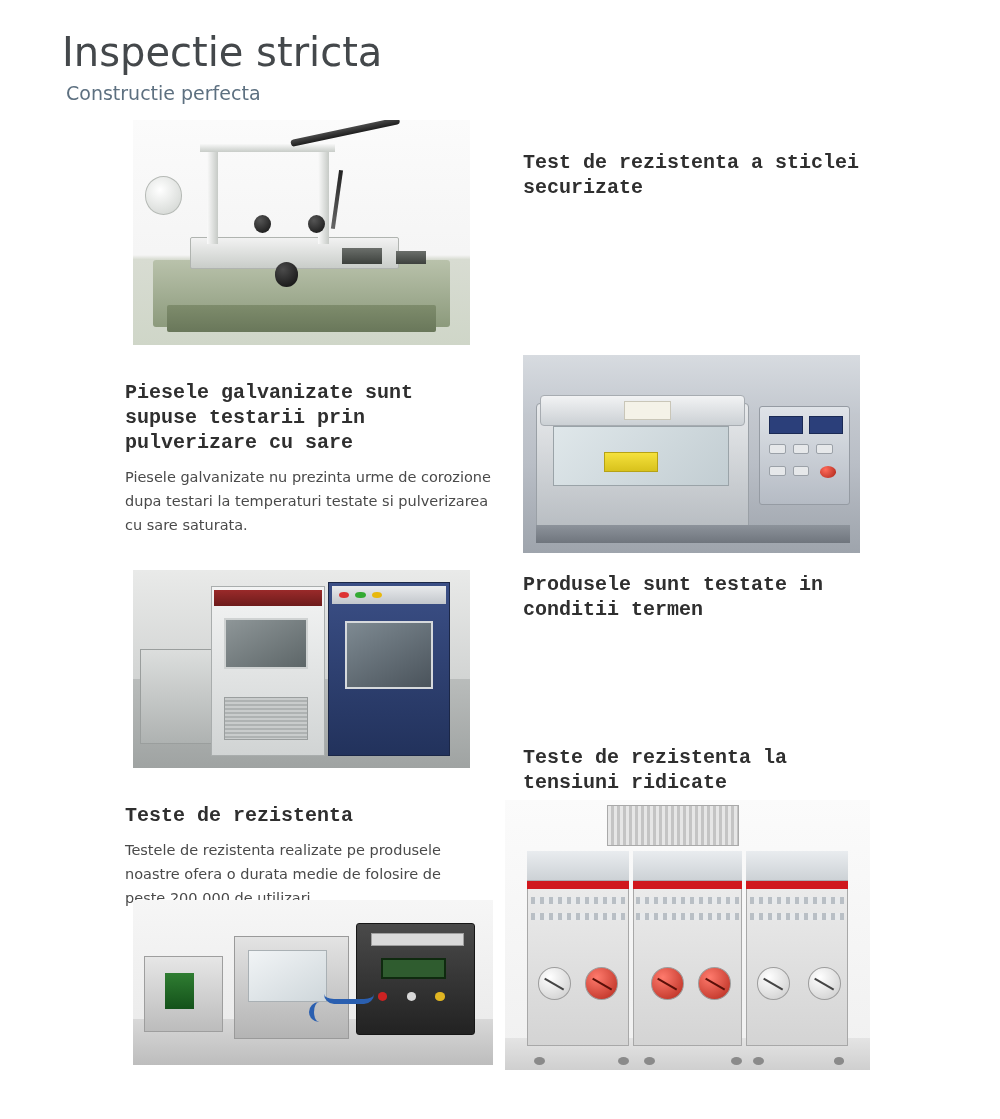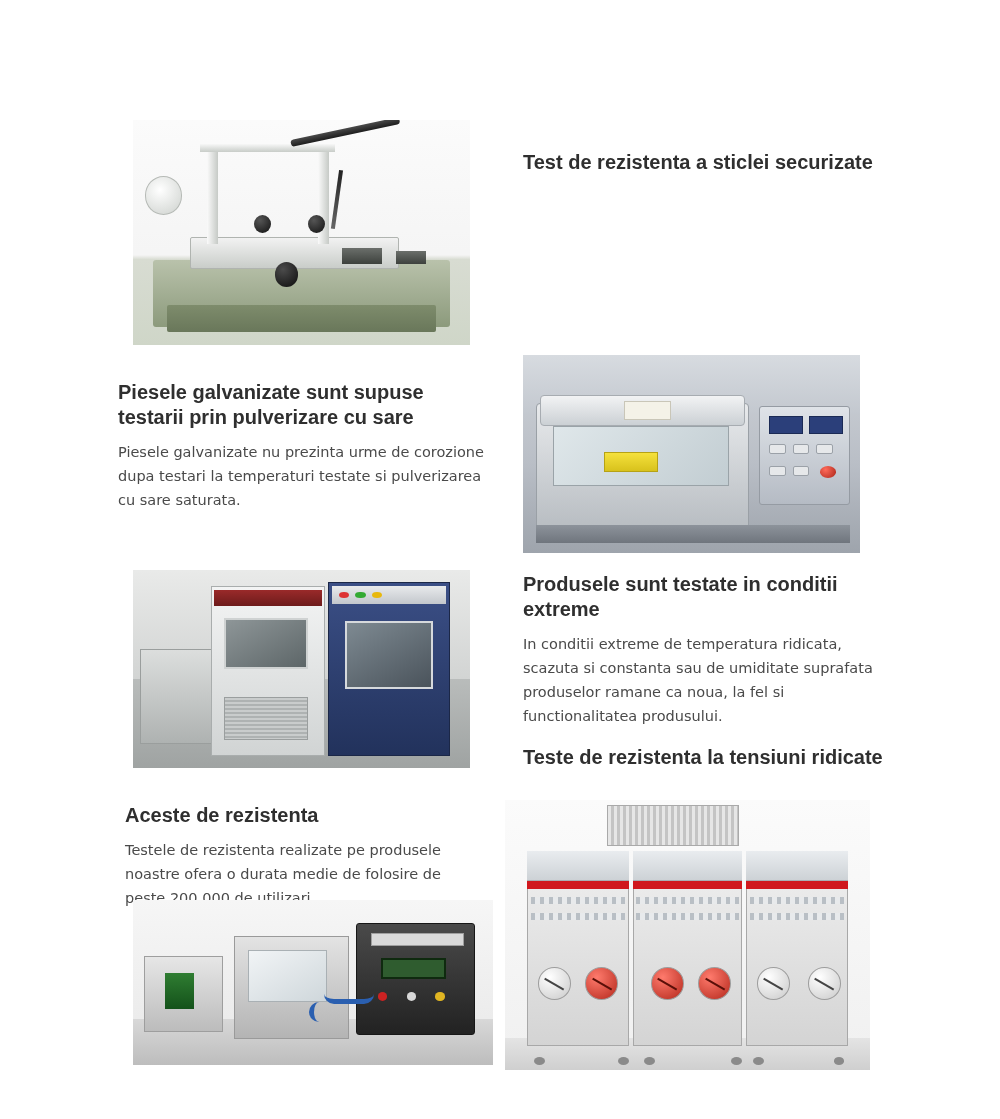--- a/index.html
+++ b/index.html
@@ -47,32 +47,32 @@
     font-family: "DejaVu Sans", sans-serif;
   }
 
   
   .block-title {
     font-size: 20px;
     font-weight: bold;
     color: #2f2f2f;
     line-height: 25px;
     margin: 0 0 10px 0;
-    font-family: Liberation Sans, sans-serif;
+    font-family: Liberation Mono, monospace;
   }
   .block-text {
     font-size: 14.5px;
     line-height: 24px;
     color: #4a4a4a;
     margin: 0;
     font-family: "DejaVu Sans", sans-serif;
   }
 
   .txt-right-1 { position: absolute; left: 523px; top: 150px; width: 360px; }
-  .txt-left-1  { position: absolute; left: 118px; top: 380px; width: 370px; }
+  .txt-left-1  { position: absolute; left: 125px; top: 380px; width: 370px; }
   .txt-right-2 { position: absolute; left: 523px; top: 572px; width: 365px; }
   .txt-left-2  { position: absolute; left: 125px; top: 803px; width: 360px; }
   .txt-right-3 { position: absolute; left: 523px; top: 745px; width: 360px; }
 
   
   .photo {
     position: absolute;
     overflow: hidden;
     background: #e9e9e9;
   }
@@ -217,20 +217,24 @@
       background:repeating-linear-gradient(90deg,#b9bfc5 0 4px,#e8eaec 4px 9px); }
   .hv-caster { position:absolute; bottom:2%; width:3%; height:3%;
       background:#8a8a8a; border-radius:50%; }
 
 </style>
 </head>
 <body>
 
 <div class="page">
 
+  <div class="header">
+    <h1 class="title">Inspectie stricta</h1>
+    <div class="subtitle">Constructie perfecta</div>
+  </div>
 
   <div class="photo" id="photo-tensile-tester">
     <div class="tt-bg"></div>
     <div class="tt-base"></div>
     <div class="tt-base2"></div>
     <div class="tt-plate"></div>
     <div class="tt-col-l"></div>
     <div class="tt-col-r"></div>
     <div class="tt-top"></div>
     <div class="tt-arm"></div>
@@ -286,30 +290,29 @@
     <div class="cc-blue"></div>
     <div class="cc-blue-top"></div>
     <div class="cc-blue-win"></div>
     <div class="cc-led" style="left:61%; top:11%; background:#d33;"></div>
     <div class="cc-led" style="left:66%; top:11%; background:#3a3;"></div>
     <div class="cc-led" style="left:71%; top:11%; background:#e8b80d;"></div>
 
   </div>
 
   <div class="txt-right-2">
-    <h2 class="block-title">Produsele sunt testate in conditii extreme</h2>
-    <p class="block-text">In conditii extreme de temperatura ridicata, scazuta si constanta sau de umiditate suprafata produselor ramane ca noua, la fel si functionalitatea produsului.</p>
+    <h2 class="block-title">Produsele sunt testate in conditii termen</h2>
   </div>
 
   <div class="txt-right-3">
     <h2 class="block-title">Teste de rezistenta la tensiuni ridicate</h2>
   </div>
 
   <div class="txt-left-2">
-    <h2 class="block-title">Aceste de rezistenta</h2>
+    <h2 class="block-title">Teste de rezistenta</h2>
     <p class="block-text">Testele de rezistenta realizate pe produsele noastre ofera o durata medie de folosire de peste 200.000 de utilizari.</p>
   </div>
 
   <div class="photo" id="photo-endurance">
     <div class="en-bg"></div>
     <div class="en-table"></div>
     <div class="en-left"></div>
     <div class="en-green"></div>
     <div class="en-silver"></div>
     <div class="en-glass"></div>

